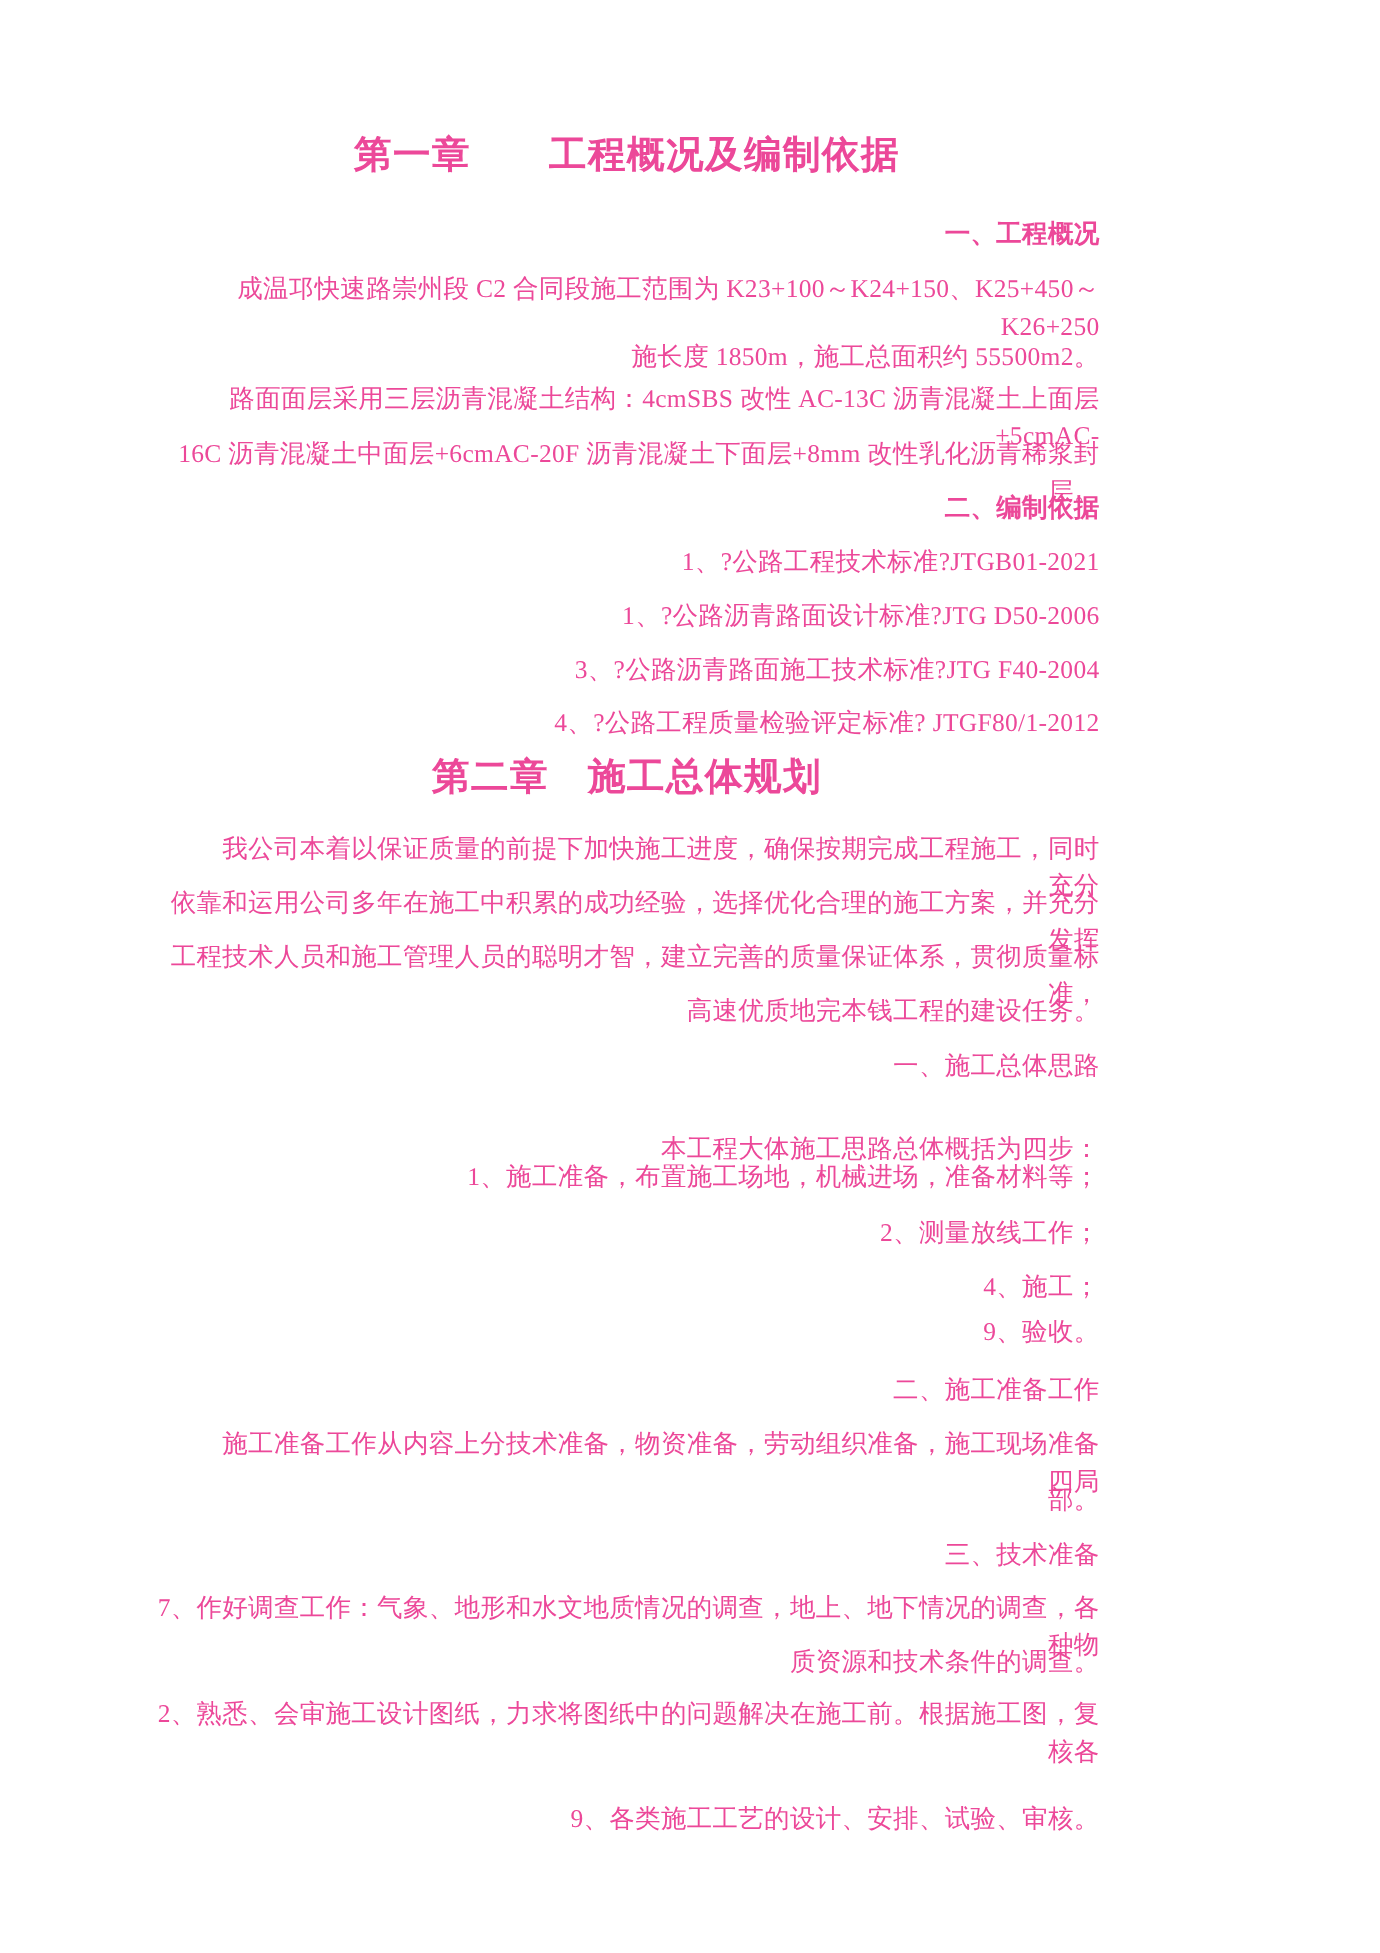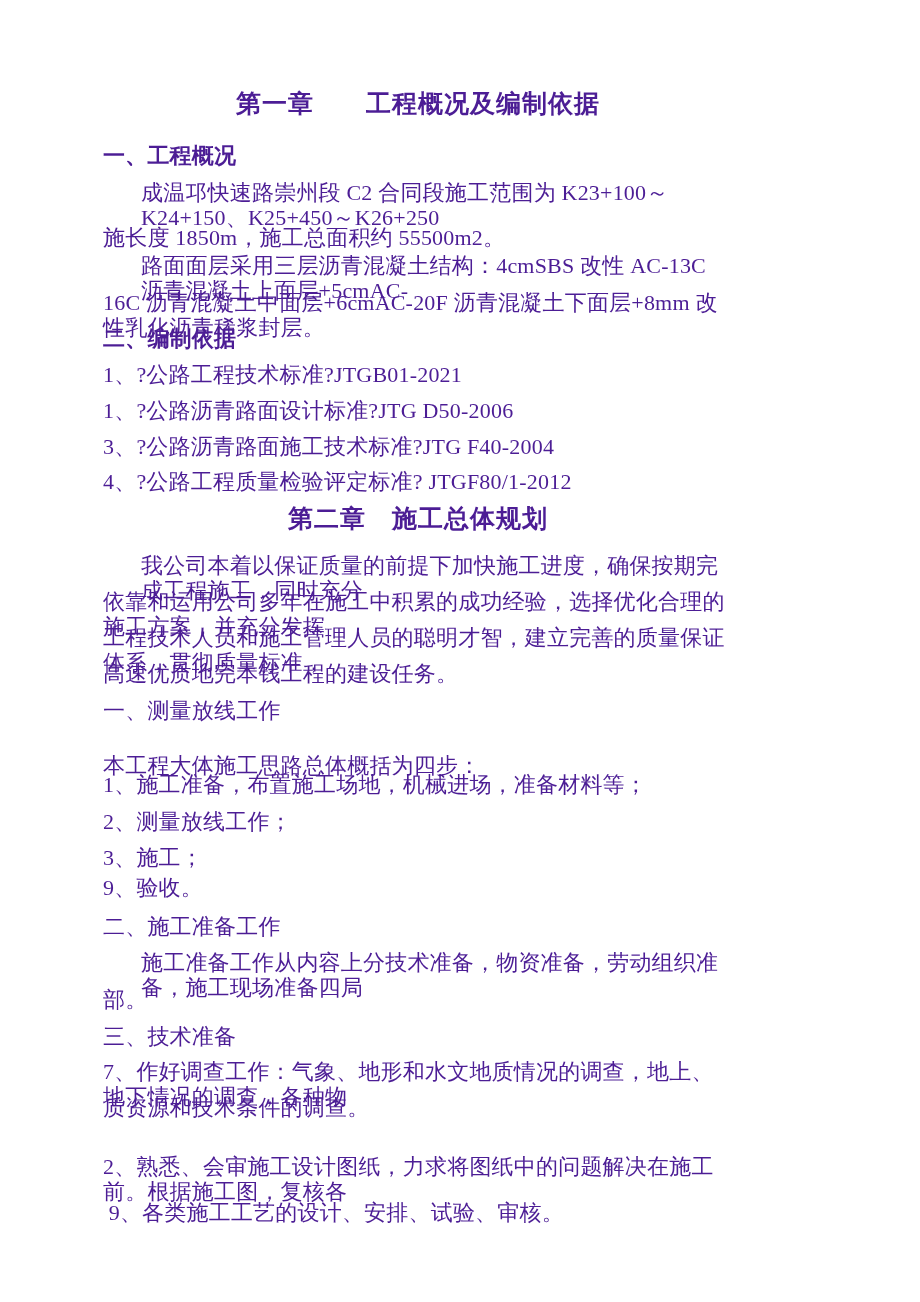--- a/index.html
+++ b/index.html
@@ -3,30 +3,31 @@
 <meta charset="utf-8">
 <style>
   html,body{margin:0;padding:0;background:#ffffff;}
   .page{
     position:relative;
     width:833px;
     height:1302px;
     background:#ffffff;
     overflow:hidden;
     font-family:"Liberation Serif","DejaVu Serif",serif;
-    color:#4c1d95;
+    color:#ec4899;
   }
   .line{
     position:absolute;
     left:103px;
     right:100px;
-    font-size:22px;
+    font-size:17px;
     line-height:25px;
     white-space:pre-wrap;
     letter-spacing:0.2px;
+    text-align:right;
   }
   .chapter-title{
     text-align:center;
     font-family:"Liberation Sans","DejaVu Sans",sans-serif;
     font-weight:bold;
     font-size:25px;
     line-height:34px;
     letter-spacing:1px;
   }
   .section-heading{
@@ -54,30 +55,30 @@
   <div class="line" style="top:434px">3、?公路沥青路面施工技术标准?JTG F40-2004</div>
   <div class="line" style="top:469px">4、?公路工程质量检验评定标准? JTGF80/1-2012</div>
 
   <div class="line chapter-title" style="top:501px">第二章　施工总体规划</div>
 
   <div class="line indent" style="top:553px">我公司本着以保证质量的前提下加快施工进度，确保按期完成工程施工，同时充分</div>
   <div class="line" style="top:589px">依靠和运用公司多年在施工中积累的成功经验，选择优化合理的施工方案，并充分发挥</div>
   <div class="line" style="top:625px">工程技术人员和施工管理人员的聪明才智，建立完善的质量保证体系，贯彻质量标准，</div>
   <div class="line" style="top:661px">高速优质地完本钱工程的建设任务。</div>
 
-  <div class="line" style="top:698px">一、测量放线工作</div>
+  <div class="line" style="top:698px">一、施工总体思路</div>
   <div class="line" style="top:753px">本工程大体施工思路总体概括为四步：</div>
   <div class="line" style="top:772px">1、施工准备，布置施工场地，机械进场，准备材料等；</div>
   <div class="line" style="top:809px">2、测量放线工作；</div>
-  <div class="line" style="top:845px">3、施工；</div>
+  <div class="line" style="top:845px">4、施工；</div>
   <div class="line" style="top:875px">9、验收。</div>
 
   <div class="line" style="top:914px">二、施工准备工作</div>
   <div class="line indent" style="top:950px">施工准备工作从内容上分技术准备，物资准备，劳动组织准备，施工现场准备四局</div>
   <div class="line" style="top:987px">部。</div>
 
   <div class="line" style="top:1024px">三、技术准备</div>
   <div class="line" style="top:1059px">7、作好调查工作：气象、地形和水文地质情况的调查，地上、地下情况的调查，各种物</div>
   <div class="line" style="top:1095px">质资源和技术条件的调查。</div>
-  <div class="line" style="top:1154px">2、熟悉、会审施工设计图纸，力求将图纸中的问题解决在施工前。根据施工图，复核各</div>
+  <div class="line" style="top:1130px">2、熟悉、会审施工设计图纸，力求将图纸中的问题解决在施工前。根据施工图，复核各</div>
   <div class="line" style="top:1200px"> 9、各类施工工艺的设计、安排、试验、审核。</div>
 
 </div>
 
 </body></html>

